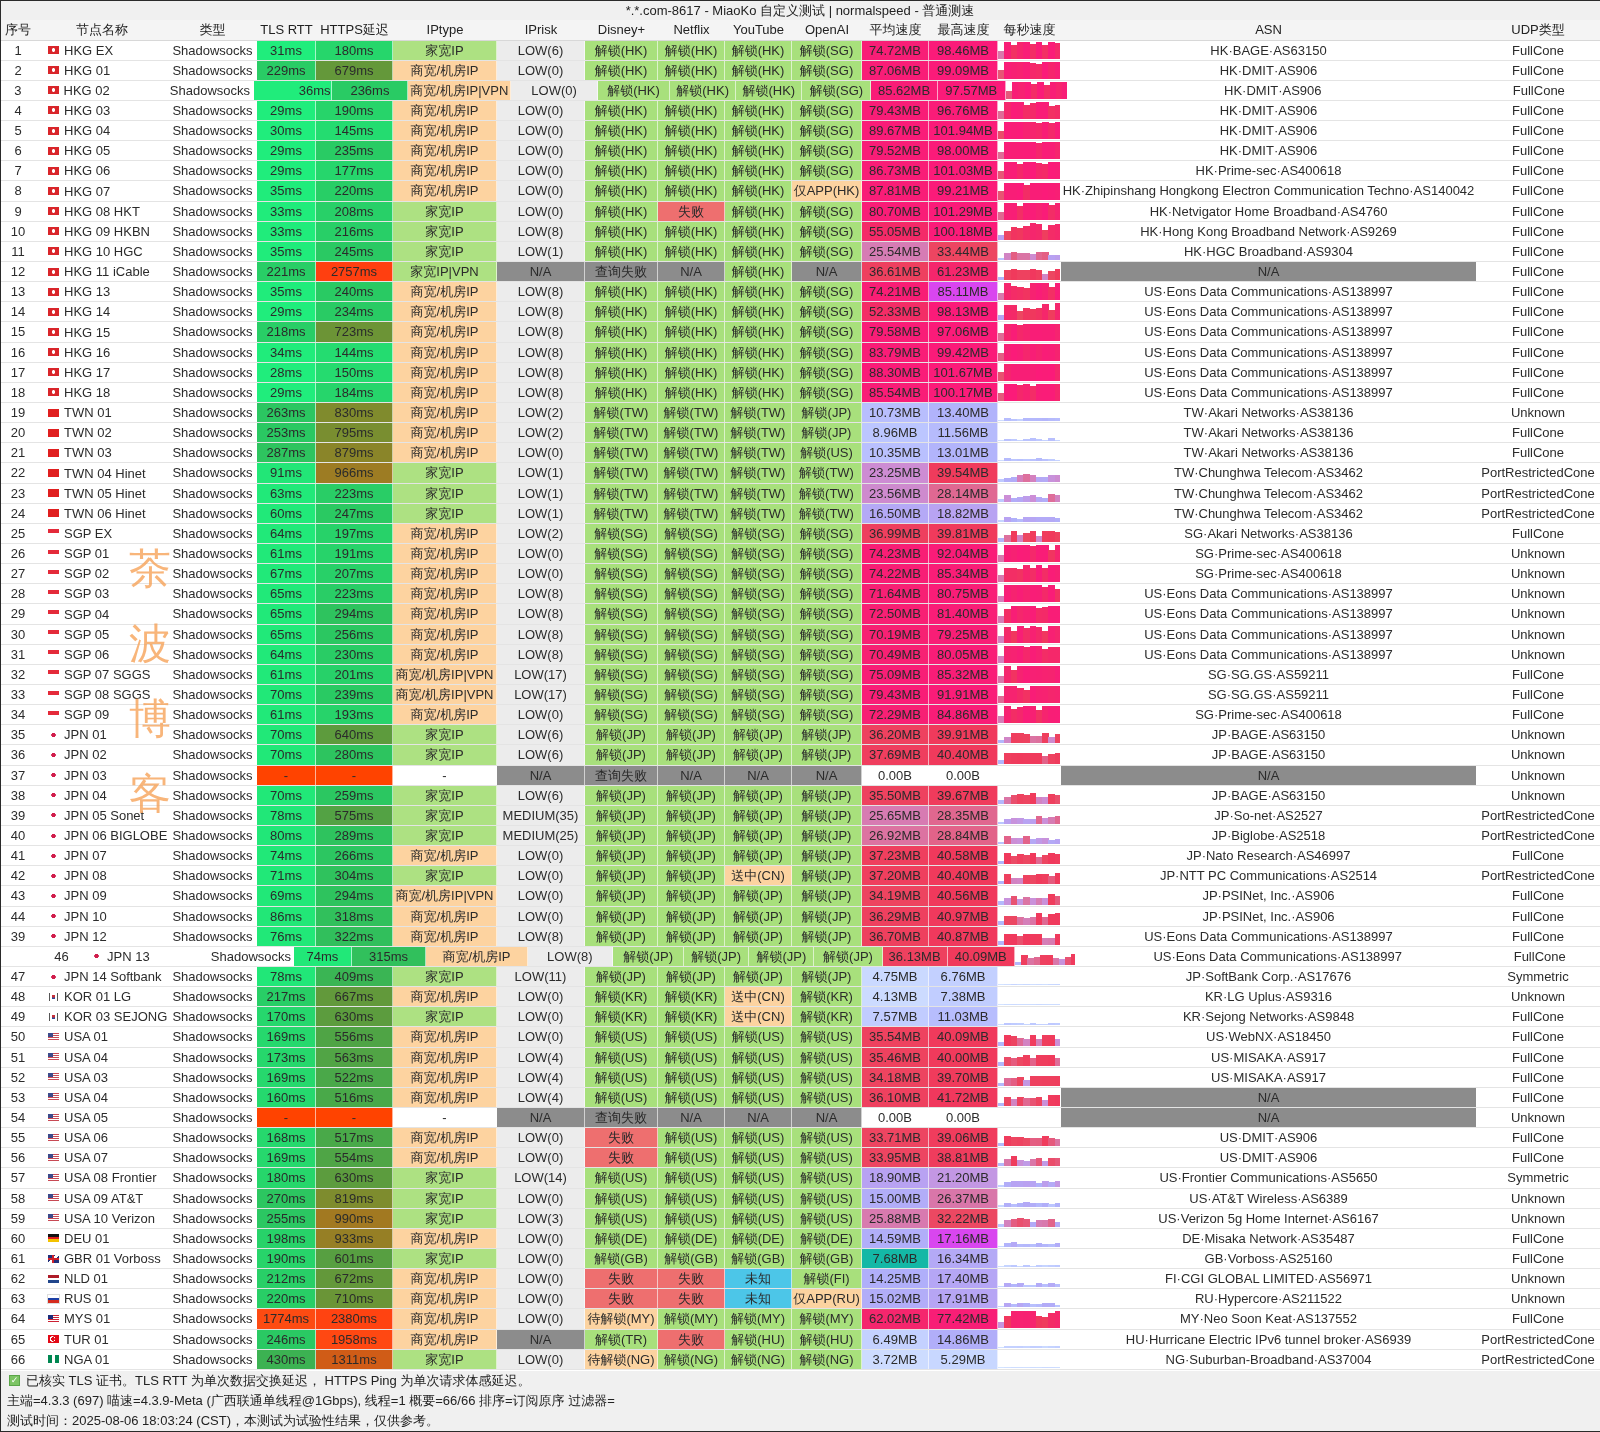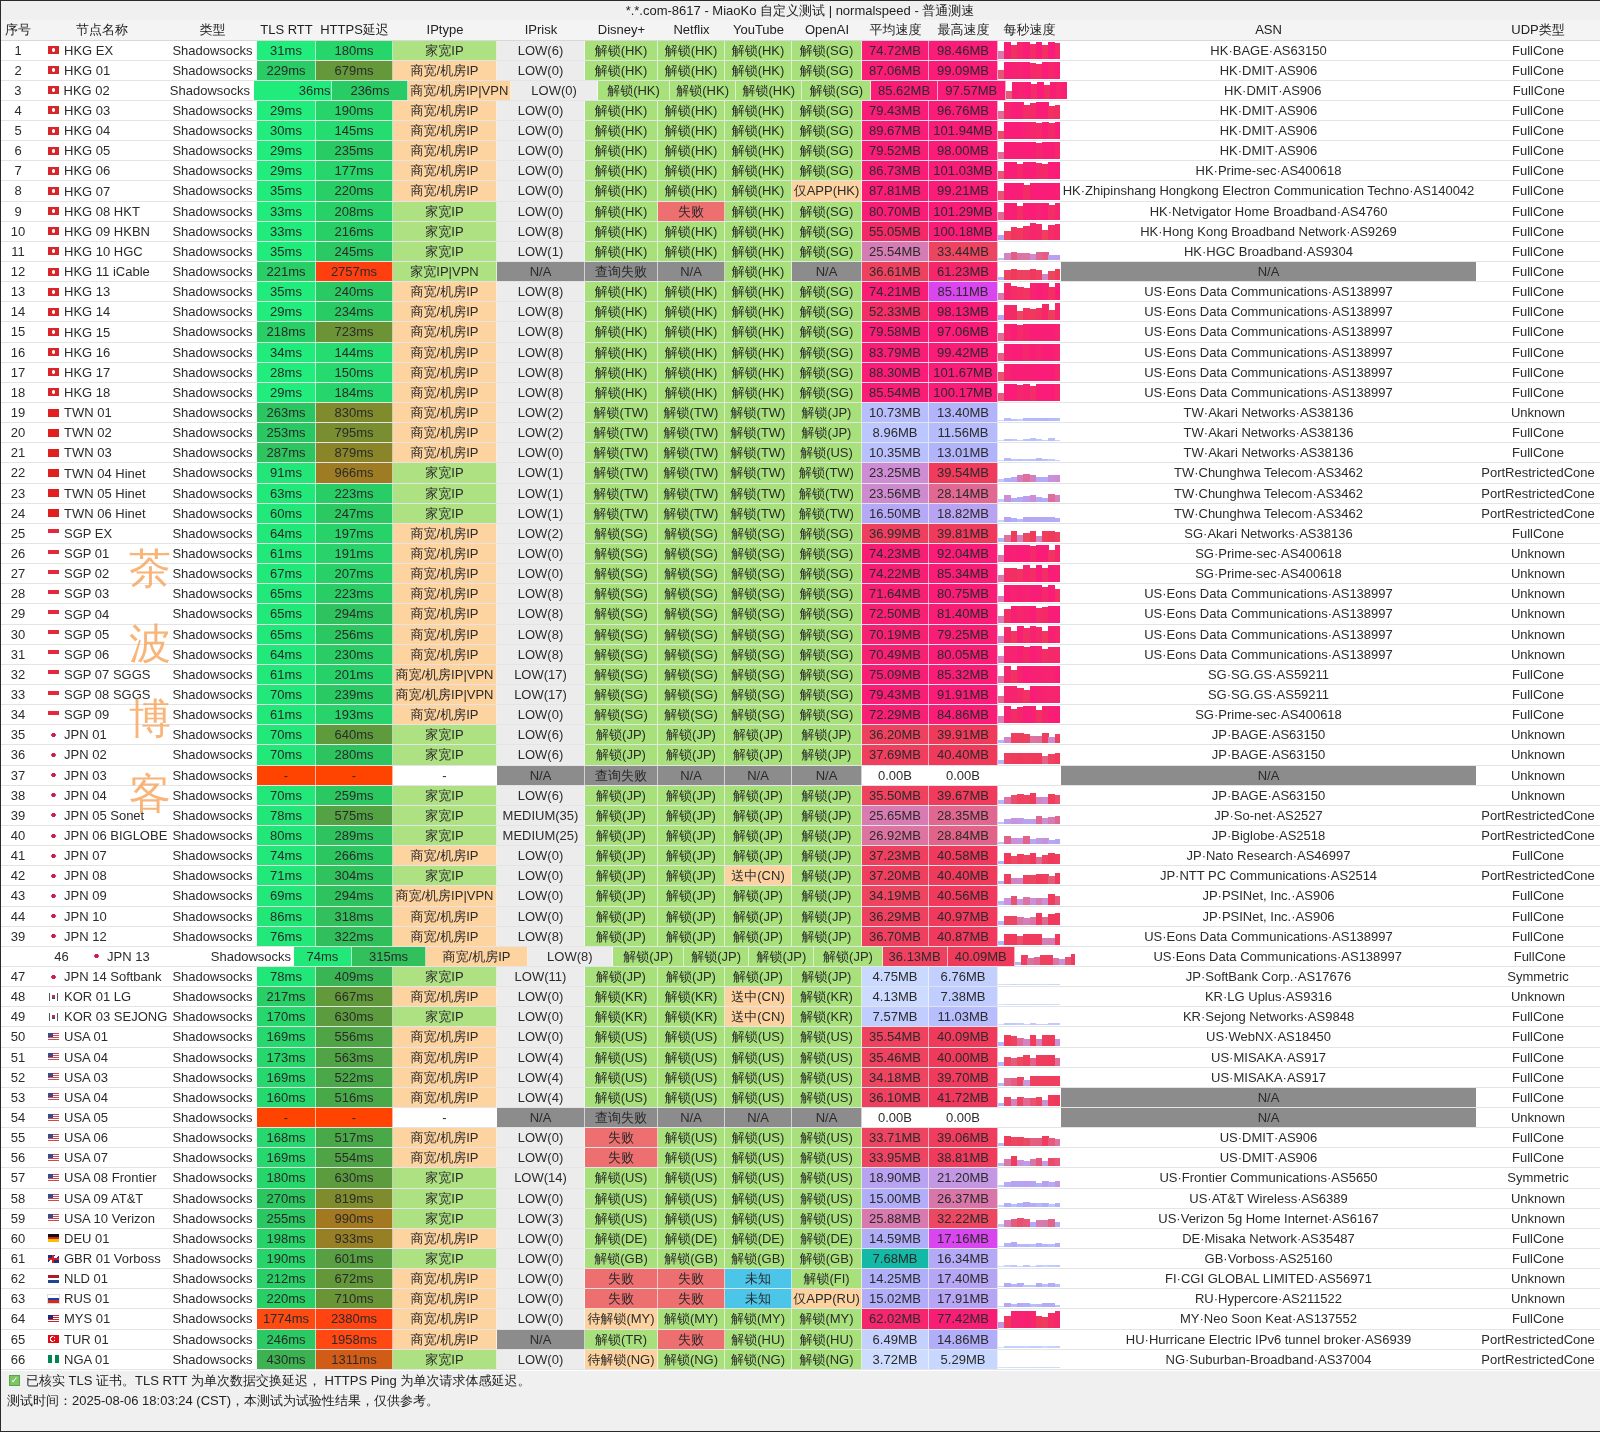--- a/index.html
+++ b/index.html
@@ -2163,15 +2163,18 @@
     <span>博</span>
     <span>客</span>
   </div>
 
 <div class="footer">
   <div class="fl">
     <span class="chk">✓</span>
     <span>已核实 TLS 证书。TLS RTT 为单次数据交换延迟， HTTPS Ping 为单次请求体感延迟。</span>
   </div>
   <div class="fl">
+    <span>主端=4.3.3 (697) 喵速=4.3.9-Meta (广西联通单线程@1Gbps), 线程=1 概要=66/66 排序=订阅原序 过滤器=</span>
+  </div>
+  <div class="fl">
     <span>测试时间：2025-08-06 18:03:24 (CST)，本测试为试验性结果，仅供参考。</span>
   </div>
 </div>
 
 </body></html>

